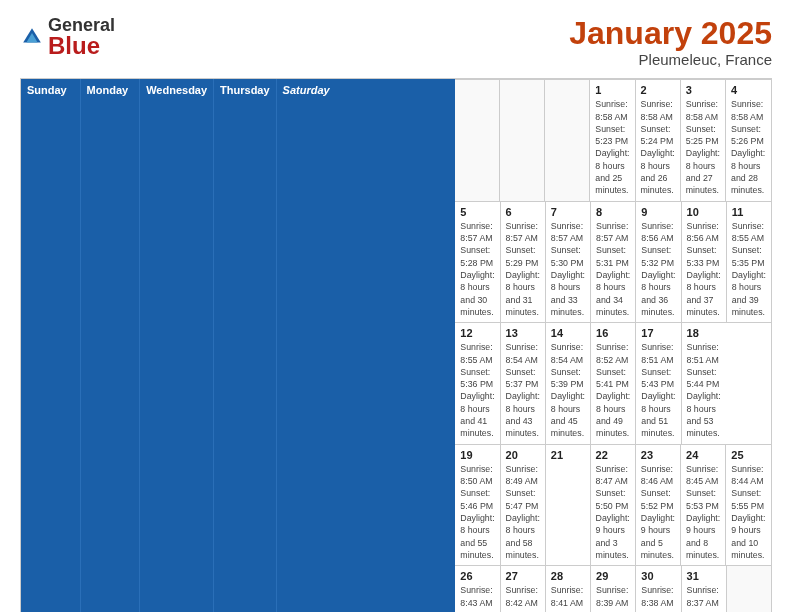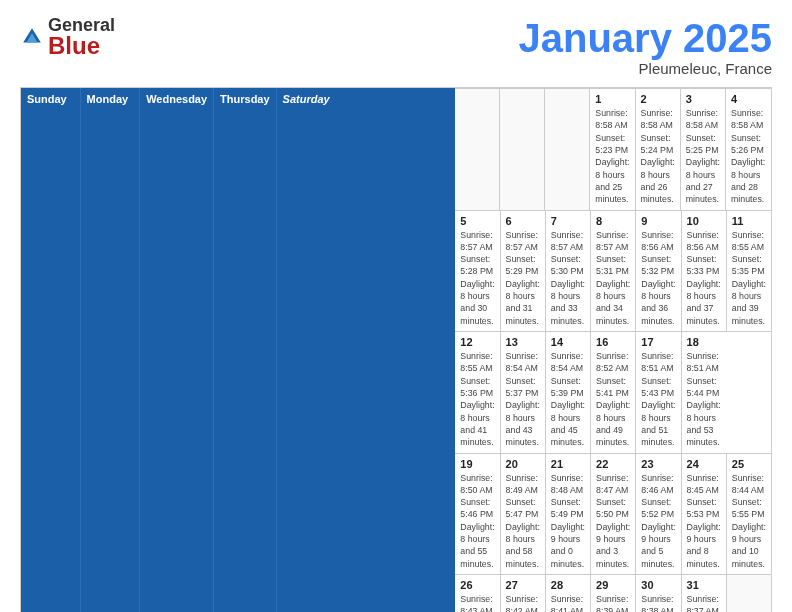--- a/index.html
+++ b/index.html
@@ -44,23 +44,23 @@
       color: #b91c1c;
     }
     .logo-icon {
       width: 24px;
       height: 24px;
     }
     .title-block {
       text-align: right;
     }
     .month-title {
-      font-size: 40px;
-      font-weight: bold;
-      color: #3b82f6;
+      font-size: 32px;
+      font-weight: bold;
+      color: #c2410c;
       line-height: 1.1;
     }
     .location {
       font-size: 15px;
       color: #444;
     }
     .calendar {
       flex: 1;
       display: flex;
       flex-direction: row;
@@ -226,21 +226,20 @@
           <div class="cal-cell">
             <div class="day-num">19</div>
             <div class="day-info">Sunrise: 8:50 AM<br>Sunset: 5:46 PM<br>Daylight: 8 hours and 55 minutes.</div>
           </div>
           <div class="cal-cell">
             <div class="day-num">20</div>
             <div class="day-info">Sunrise: 8:49 AM<br>Sunset: 5:47 PM<br>Daylight: 8 hours and 58 minutes.</div>
           </div>
           <div class="cal-cell">
             <div class="day-num">21</div>
-            <div class="day-info">Sunrise: 8:48 AM<br>Sunset: 5:49 PM<br>Daylight: 9 hours and 0 minutes.</div>
           </div>
           <div class="cal-cell">
             <div class="day-num">22</div>
             <div class="day-info">Sunrise: 8:47 AM<br>Sunset: 5:50 PM<br>Daylight: 9 hours and 3 minutes.</div>
           </div>
           <div class="cal-cell">
             <div class="day-num">23</div>
             <div class="day-info">Sunrise: 8:46 AM<br>Sunset: 5:52 PM<br>Daylight: 9 hours and 5 minutes.</div>
           </div>
           <div class="cal-cell">

